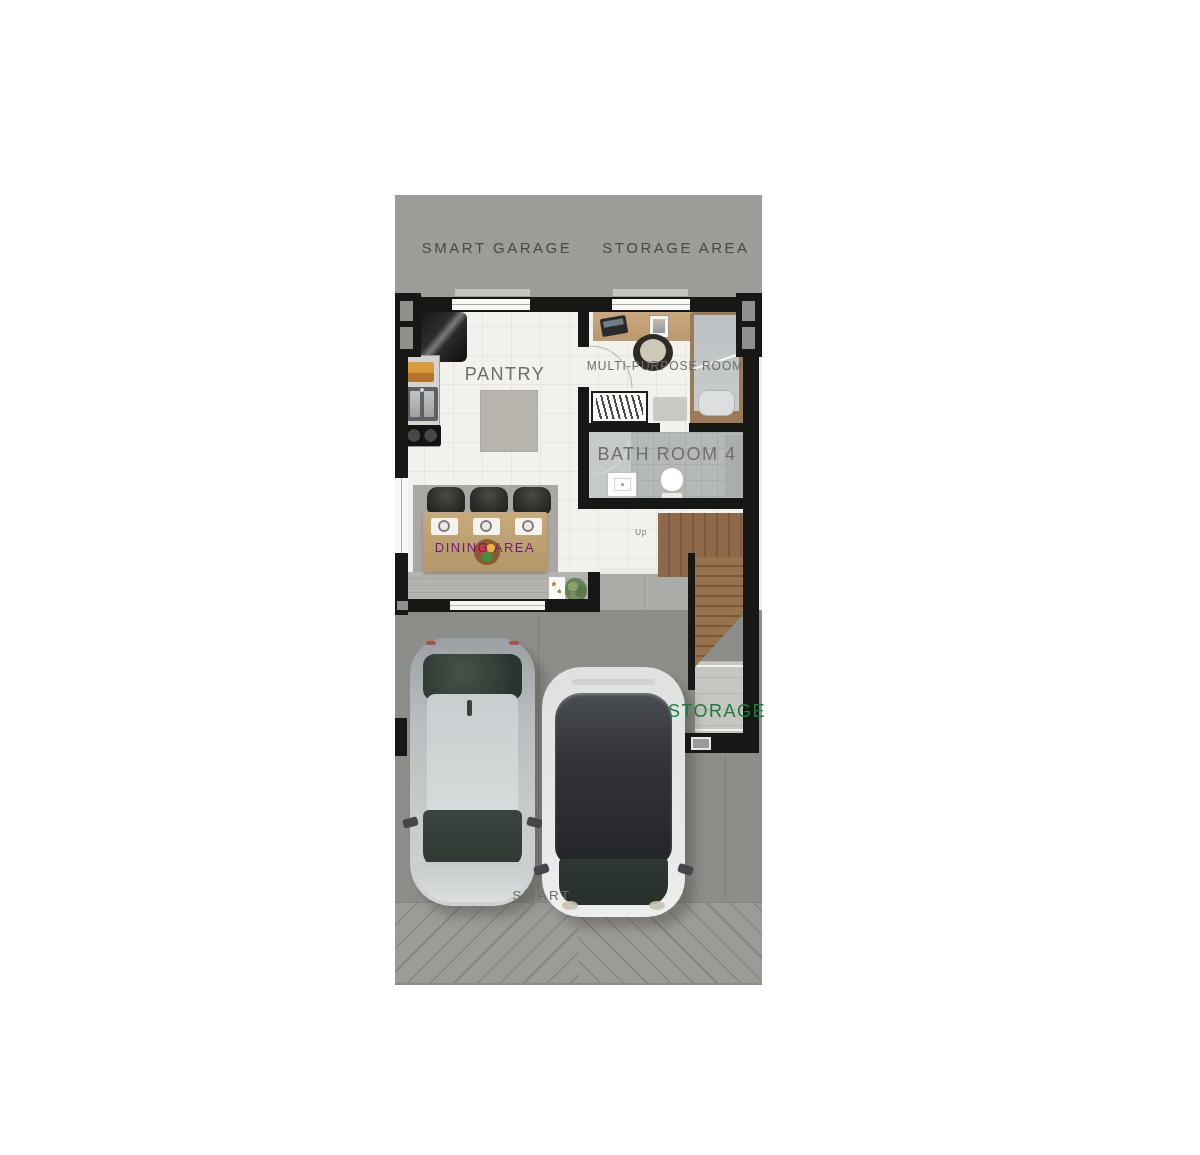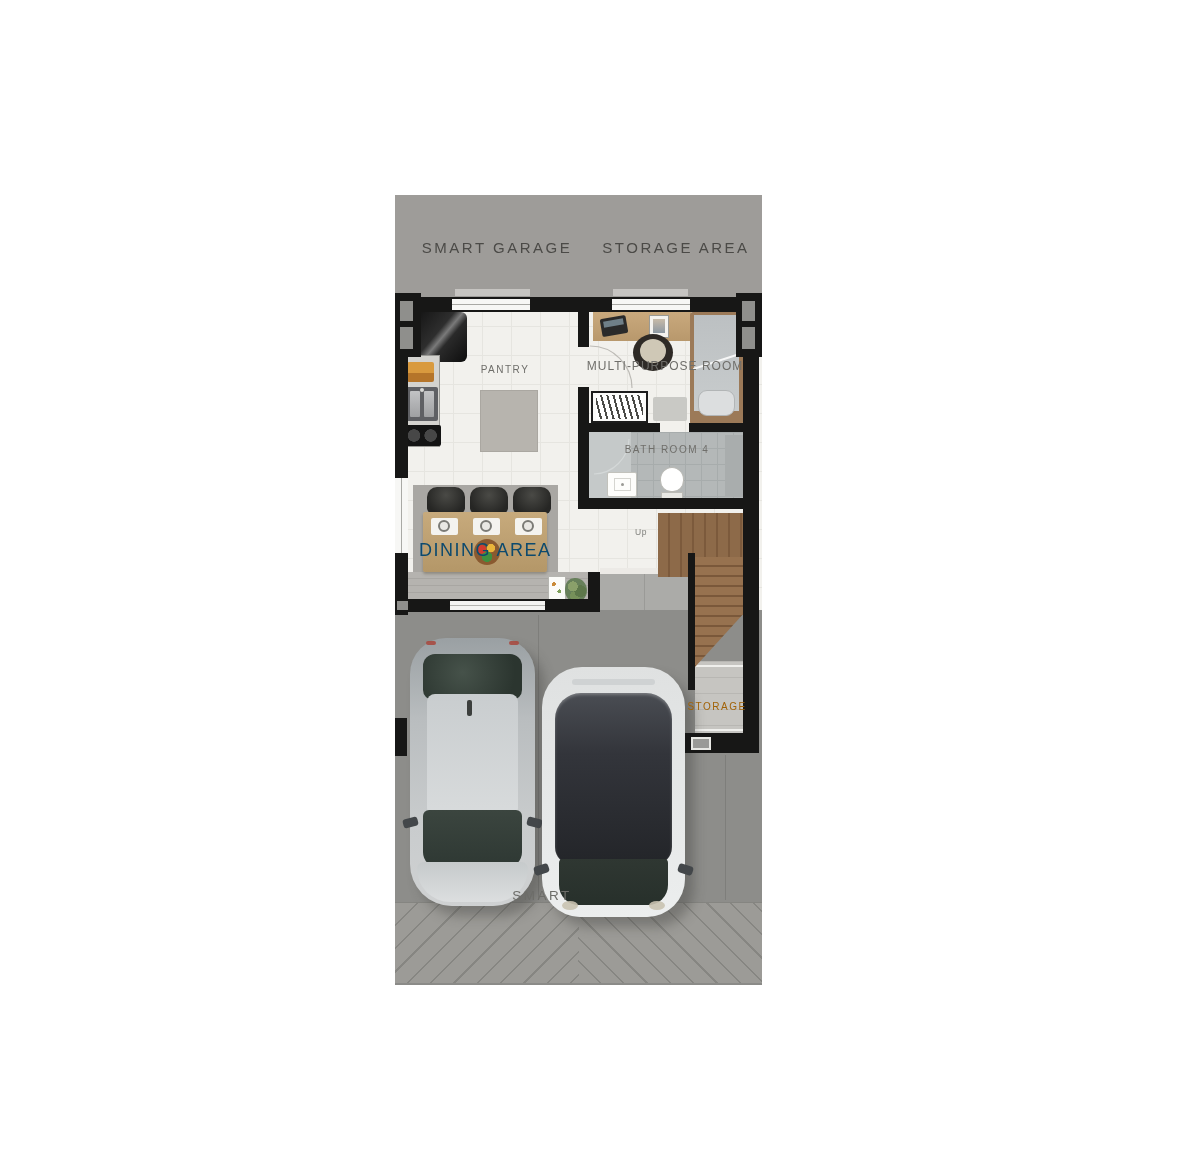--- a/index.html
+++ b/index.html
@@ -139,25 +139,25 @@
   .car2 .roof{left:13px;top:26px;width:117px;height:172px;border-radius:26px 26px 18px 18px;
     background:linear-gradient(180deg,#4a4d53 0%,#33353b 35%,#232529 100%);
     box-shadow:inset 0 2px 3px rgba(255,255,255,.25);}
   .car2 .windshield{left:17px;top:192px;width:109px;height:46px;border-radius:4px 4px 20px 20px;
     background:linear-gradient(180deg,#2f3732,#27302b);}
   .car2 .headlight{bottom:7px;width:16px;height:9px;border-radius:50%;background:#c9c2b0;opacity:.9;}
   .mirror{width:15px;height:9px;background:#43474a;border-radius:3px;}
 
   
   .olabel{font-size:15px;letter-spacing:2.5px;color:#4b4a47;text-align:center;white-space:nowrap;z-index:6;}
-  .rlabel{font-size:10px;letter-spacing:1.5px;color:#6f6e6a;text-align:center;white-space:nowrap;z-index:6;}
+  .rlabel{font-size:18px;letter-spacing:1.5px;color:#6f6e6a;text-align:center;white-space:nowrap;z-index:6;}
   .lbl-mpr{font-size:12px;letter-spacing:1px;}
-  .lbl-dining{color:#0c4a6e;font-size:18px;z-index:6;}
+  .lbl-dining{color:#701a75;font-size:13px;z-index:6;}
   .lbl-garage{color:#6d6d69;font-size:13.5px;letter-spacing:2.5px;}
-  .lbl-storage{color:#a16207;text-align:center;}
+  .lbl-storage{color:#15803d;text-align:center;}
   .lbl-up{font-size:8.5px;color:#7f7f7b;letter-spacing:.5px;z-index:6;}
   svg.arc{position:absolute;z-index:4;}
 </style>
 </head>
 <body>
 
 <div class="page">
 
 
   <div class="plan">

